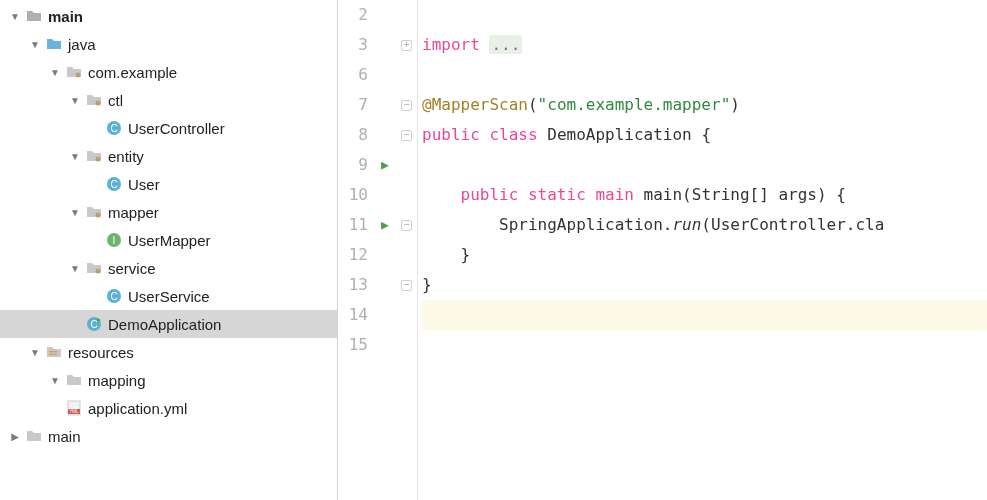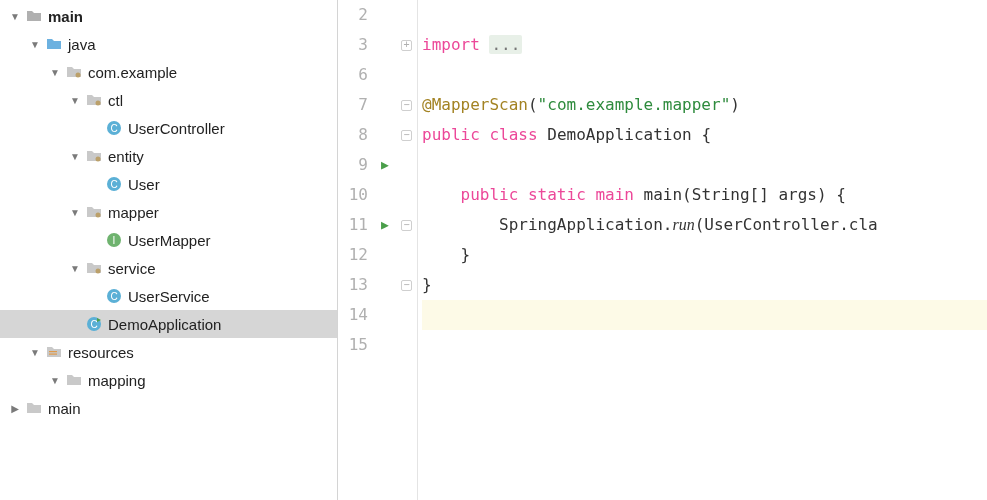--- a/index.html
+++ b/index.html
@@ -86,21 +86,21 @@
   .gfold { height: 30px; display:flex; align-items:center; justify-content:center; }
   .run-icon { color:#4a9e4a; font-size:13px; }
   .fold-icon { font-size:10px; color:#b0b0b0; border:1px solid #cfcfcf; border-radius:2px; width:11px; height:11px; display:flex; align-items:center; justify-content:center; line-height:1; }
   .code { flex:1; padding-left:4px; overflow:hidden; }
   .cline { height:30px; white-space:pre; }
   .cline.hl { background:#fdfae7; }
   .tok-key { color:#ec4899; }
   .tok-ann { color:#a38323;text-align:center; }
   .tok-str { color:#2e8b3d; }
   .tok-dotbox { background:#e8f0e8; padding:0 2px; border-radius:2px; color:#777; }
-  .tok-it { font-style:italic;font-family:Liberation Serif, serif; }
+  .tok-it { font-style:italic; }
 
   .ind0 { padding-left: 8px; }
   .ind1 { padding-left: 28px; }
   .ind2 { padding-left: 48px; }
   .ind3 { padding-left: 68px; }
   .ind4 { padding-left: 88px; }
 </style>
 </head>
 <body>
 
@@ -253,20 +253,31 @@
     <span class="caret">▼</span>
     <span class="ico">
       <svg viewBox="0 0 16 16">
           <path fill="#c9c9c9" d="M1 3h5l2 2h7v8H1z"></path>
         </svg>
     </span>
     <span class="label">mapping</span>
   </div>
 
 
+  <div class="tree-row ind2">
+    <span class="caret empty">▼</span>
+    <span class="ico">
+      <svg viewBox="0 0 16 16">
+          <rect x="2" y="1" width="12" height="14" fill="#f2f2f2" stroke="#ccc"></rect>
+          <rect x="2" y="9" width="12" height="5" fill="#c75c5c"></rect>
+          <text x="8" y="13" text-anchor="middle" font-size="4.5" fill="#fff">YML</text>
+        </svg>
+    </span>
+    <span class="label">application.yml</span>
+  </div>
 
   <div class="tree-row ind0">
     <span class="caret">▶</span>
     <span class="ico">
       <svg viewBox="0 0 16 16">
           <path fill="#c9c9c9" d="M1 3h5l2 2h7v8H1z"></path>
         </svg>
     </span>
     <span class="label">main</span>
   </div>

